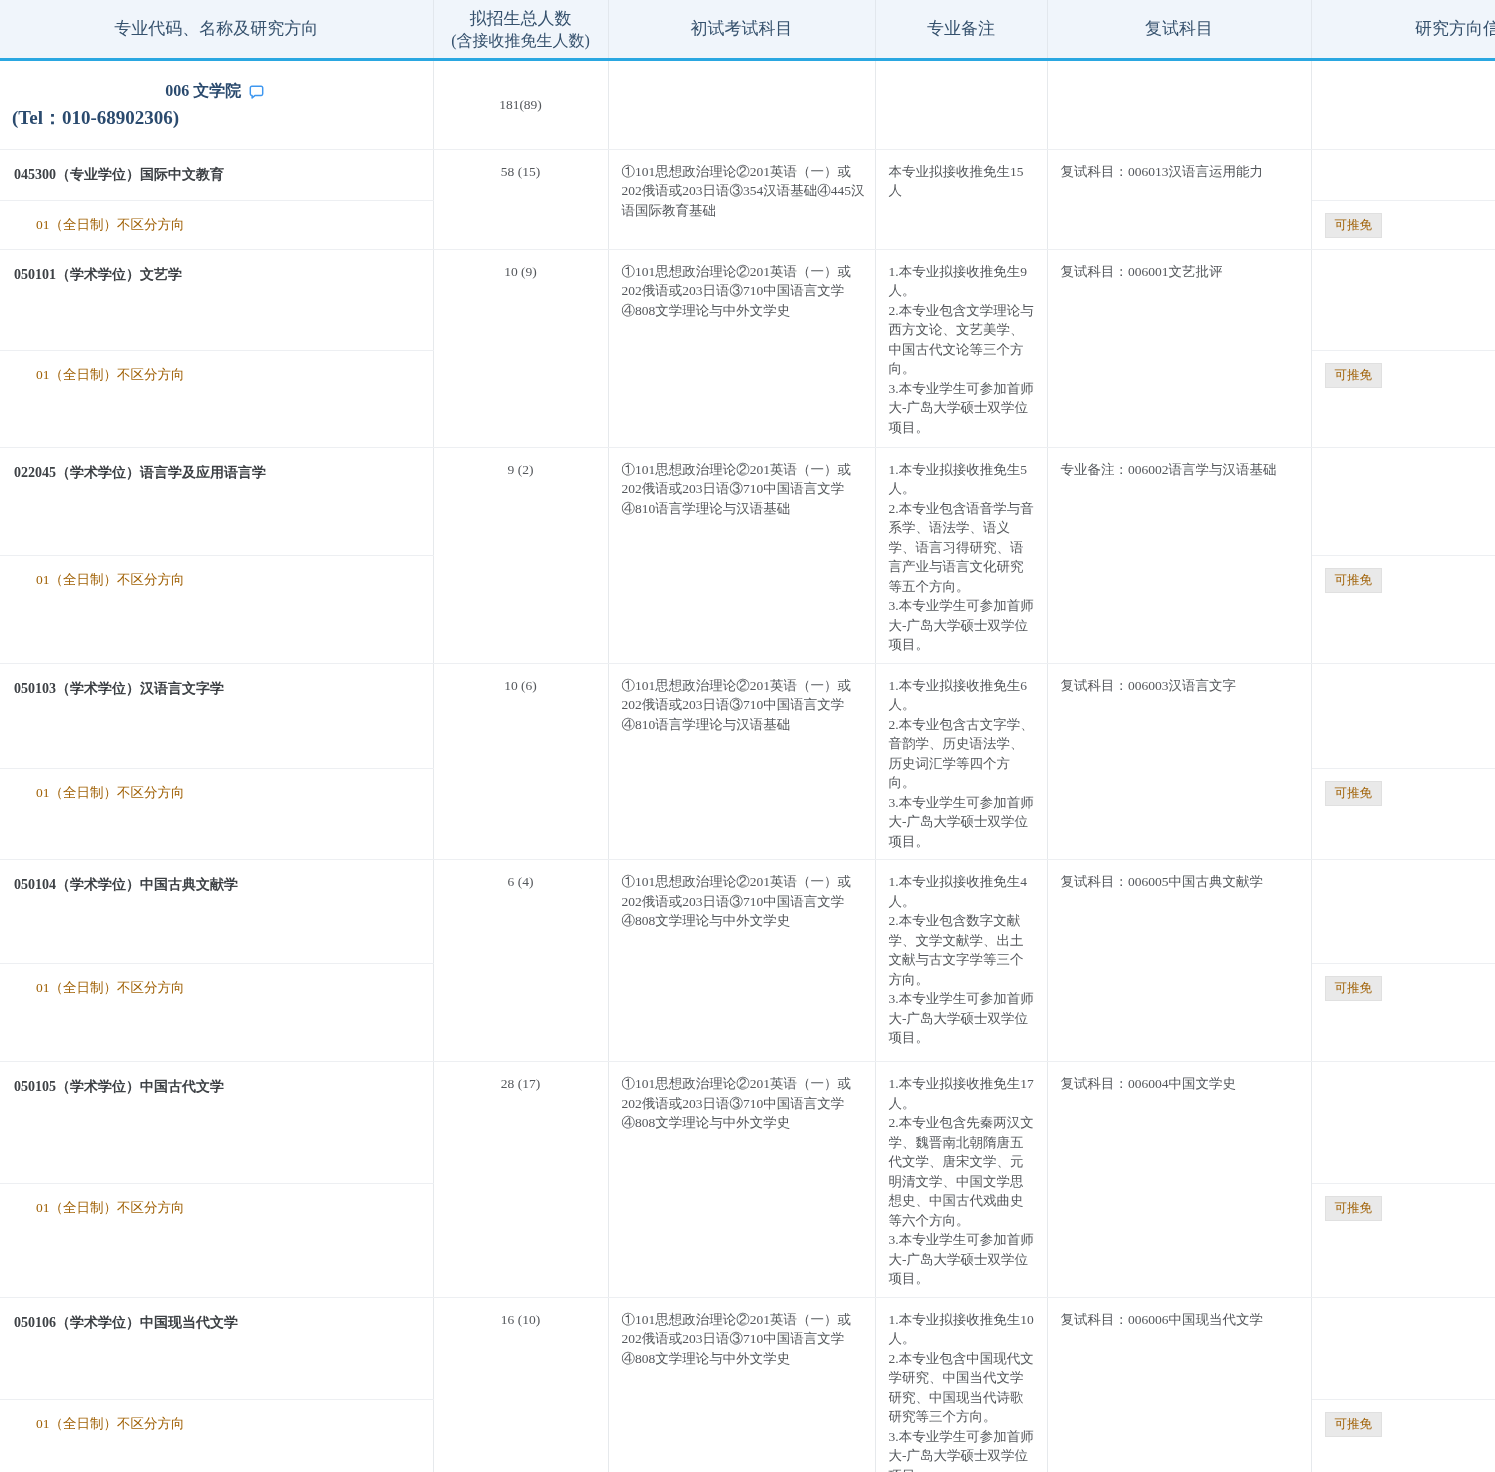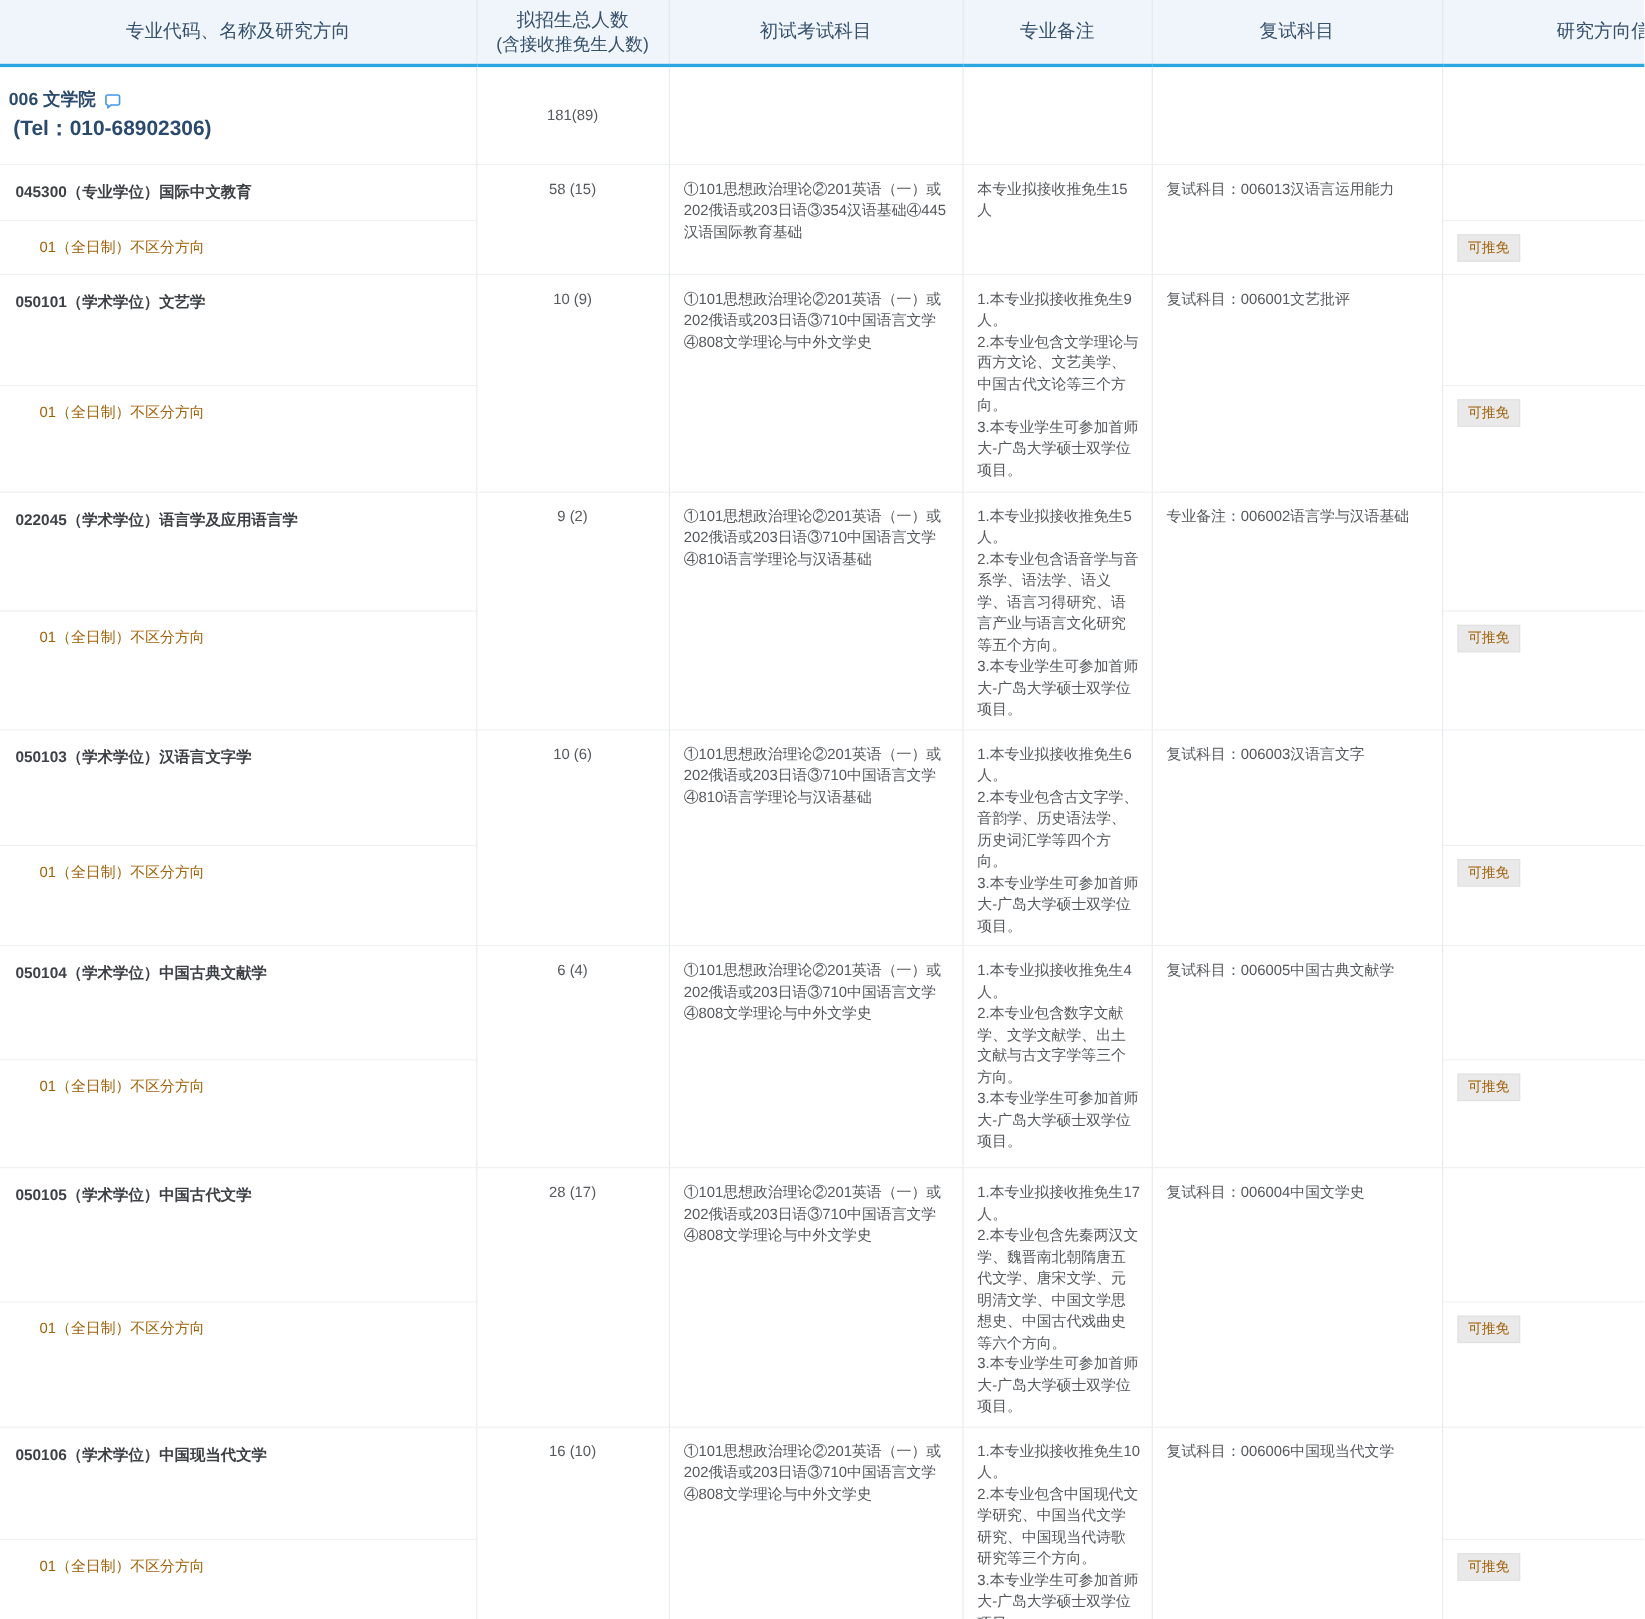--- a/index.html
+++ b/index.html
@@ -1,20 +1,20 @@
 <!DOCTYPE html>
 <html><head>
 <meta charset="utf-8">
 <style>
   * { margin:0; padding:0; box-sizing:border-box; }
   html,body { background:#fff; }
   .viewport {
     width:1495px; height:1472px; overflow:hidden; position:relative;
     background:#fff;
-    font-family:Liberation Sans, sans-serif;
+    font-family:Liberation Serif, serif;
   }
   table { border-collapse:collapse; table-layout:fixed; width:1621px; }
 
   thead th {
     background:#f0f5fb;
     border-bottom:3px solid #2aa7e1;
     border-right:1px solid #e2e7ed;
     height:59px;
     text-align:center; vertical-align:middle;
     color:#35516d; font-weight:normal;
@@ -22,21 +22,21 @@
   .th-main { font-size:17px; line-height:20px; }
   .th-sub  { font-size:16px; line-height:14px; margin-top:5px; }
 
   td {
     border-right:1px solid #e6e9ec;
     border-bottom:1px solid #edeff2;
     vertical-align:top;
     color:#55585c; font-size:13.5px; line-height:19.5px;
   }
   .college-cell { vertical-align:middle; padding:6px 10px 6px 8px; }
-  .college-line1 { display:flex; align-items:center; gap:7px; }
+  .college-line1 { display:flex; align-items:center; gap:7px;justify-content:center; }
   .college-title { color:#2a4a6e; font-weight:bold; font-size:16px; line-height:24px; }
   .college-tel   { color:#2a4a6e; font-weight:bold; font-size:19px; line-height:24px; padding-left:4px; margin-top:3px; }
   .college-num-cell { vertical-align:middle; text-align:center; }
 
   .major-cell { padding:15px 10px 6px 14px; }
   .major-title { color:#3d4145; font-weight:bold; font-size:14px; }
   .sub-cell { padding:14px 10px 6px 36px; font-size:13.5px; color:#a16207; }
 
   .num-cell { text-align:center; padding-top:12px; }
   .text-cell { padding:12px 10px 8px 13px; }

